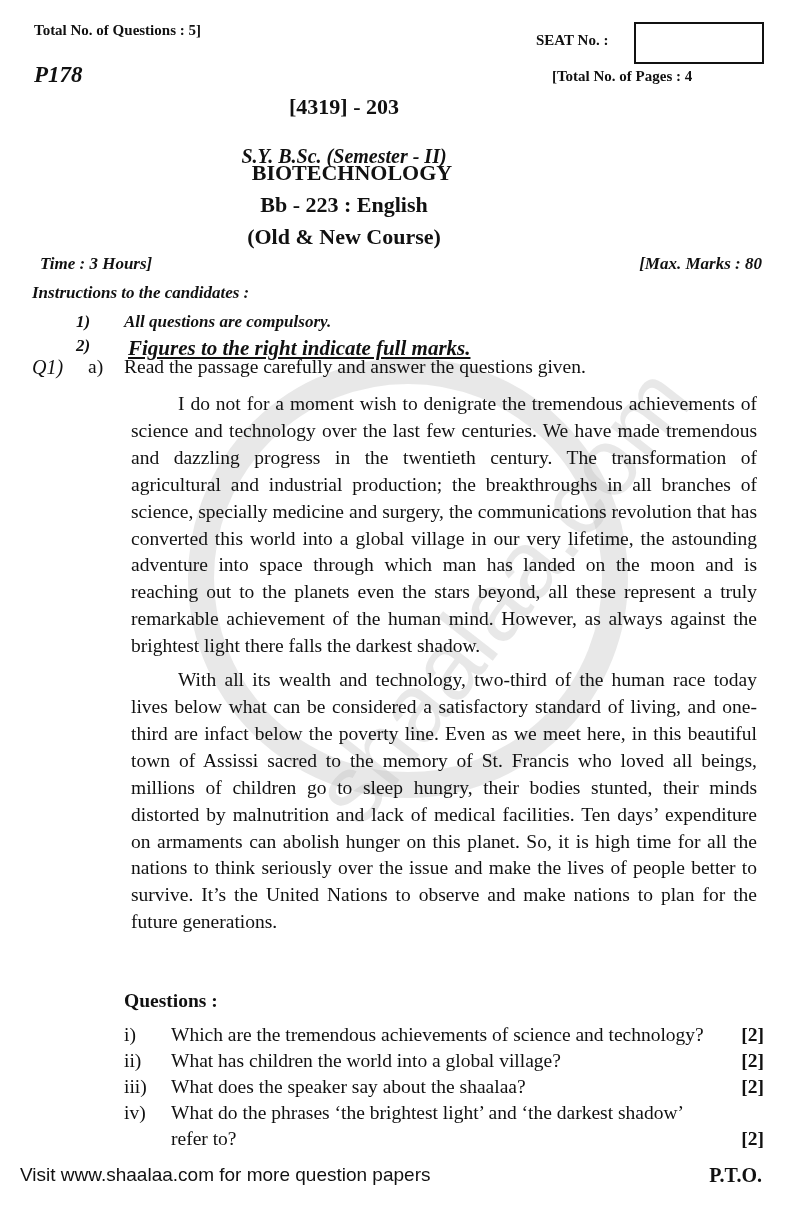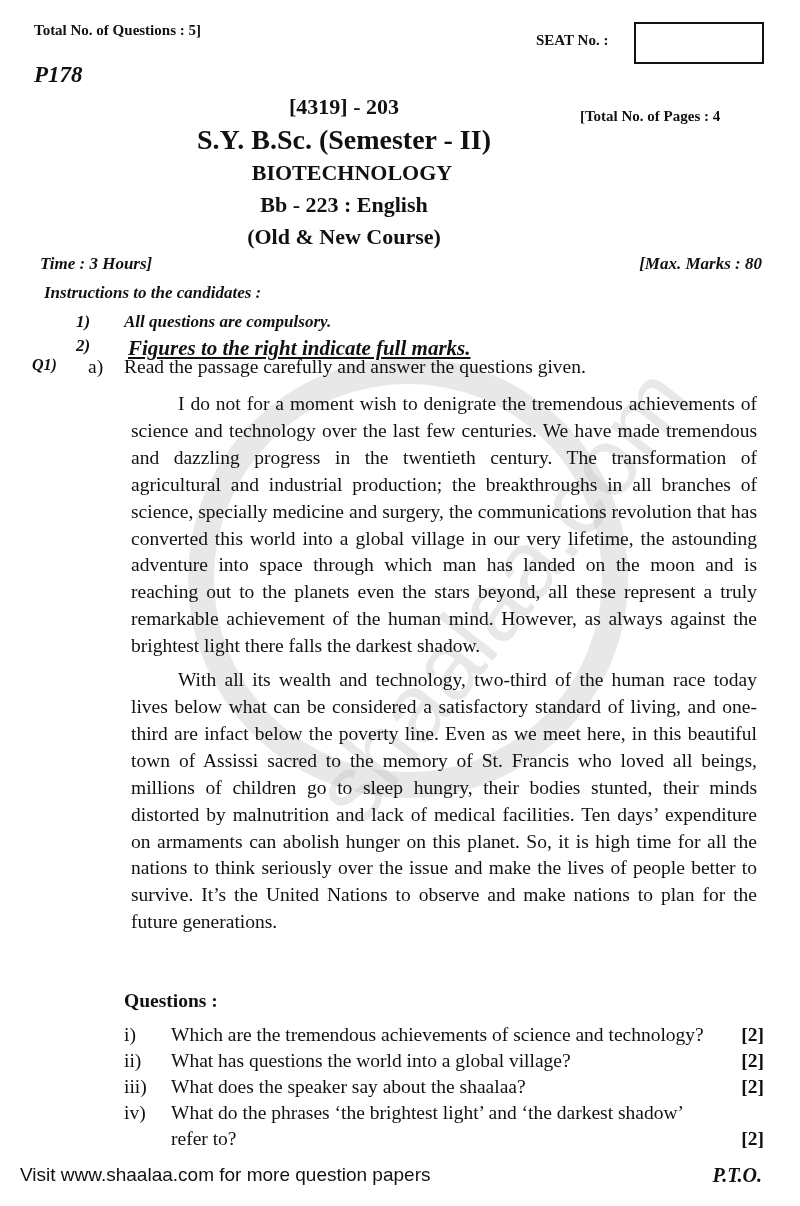--- a/index.html
+++ b/index.html
@@ -11,67 +11,67 @@
   .italic{font-style:italic;}
   .body-text{font-size:19.5px;line-height:26.9px;text-align:justify;}
   .passage p{margin:7px;text-indent:47px;text-align:justify;font-family:Liberation Serif, serif;}
   .qrow{position:absolute;left:124px;width:640px;font-size:19.5px;}
   .qnum{position:absolute;left:0;}
   .qtext{position:absolute;left:47px;}
   .qmark{position:absolute;right:0;font-weight:bold;}
   .watermark{position:absolute;left:188px;top:358px;width:440px;height:440px;border:26px solid rgba(190,190,190,0.35);border-radius:50%;box-sizing:border-box;}
   .wm-text{position:absolute;left:230px;top:540px;font-family:"Liberation Sans",sans-serif;font-size:96px;color:rgba(190,190,190,0.35);transform:rotate(-52deg);transform-origin:center;}
   .footer-left{position:absolute;left:20px;top:1130px;font-family:"Liberation Sans",sans-serif;font-size:19px;}
-  .footer-right{position:absolute;right:38px;top:1130px;font-style:italic;font-weight:bold;font-size:20px;text-align:right;}
+  .footer-right{position:absolute;right:38px;top:1130px;font-weight:bold;font-size:20px;text-align:right;}
 </style>
 </head>
 <body>
 
 <div class="watermark"></div>
 <div class="wm-text">shaalaa.com</div>
 
 <div class="abs hdr" style="left:34px;top:22px;">Total No. of Questions : 5]</div>
 <div class="abs hdr" style="left:536px;top:32px;">SEAT No. :</div>
 <div class="seatbox"></div>
 <div class="abs" style="left:34px;top:62px;font-weight:bold;font-size:23px;font-style:italic;">P178</div>
-<div class="abs hdr" style="left:580px;top:68px;margin-top:40px;">[Total No. of Pages : 4</div>
+<div class="abs hdr" style="left:552px;top:68px;">[Total No. of Pages : 4</div>
 
 <div class="center" style="top:94px;font-size:22px;">[4319] - 203</div>
-<div class="center" style="top:124px;font-size:28px;">S.Y. B.Sc. (Semester - II)</div>
+<div class="center" style="top:145px;font-size:20px;font-style:italic;">S.Y. B.Sc. (Semester - II)</div>
 <div class="center" style="top:160px;font-size:22px;margin-left:8px;">BIOTECHNOLOGY</div>
 <div class="center" style="top:192px;font-size:22px;">Bb - 223 : English</div>
 <div class="center" style="top:224px;font-size:22px;">(Old &amp; New Course)</div>
 
 <div class="abs italic" style="left:32px;top:254px;font-weight:bold;font-size:17px;margin-left:8px;">Time : 3 Hours]</div>
 <div class="abs italic" style="right:38px;top:254px;font-weight:bold;font-size:17px;">[Max. Marks : 80</div>
-<div class="abs italic" style="left:44px;top:283px;font-weight:bold;font-size:17px;">Instructions to the candidates :</div>
+<div class="abs italic" style="left:32px;top:283px;font-weight:bold;font-size:17px;">Instructions to the candidates :</div>
 <div class="abs italic" style="left:76px;top:312px;font-weight:bold;font-size:17px;">1)</div>
 <div class="abs italic" style="left:124px;top:312px;font-weight:bold;font-size:17px;">All questions are compulsory.</div>
 <div class="abs italic" style="left:76px;top:336px;font-weight:bold;font-size:17px;">2)</div>
 <div class="abs italic" style="left:128px;top:336px;font-weight:bold;font-size:21px;text-decoration:underline;">Figures to the right indicate full marks.</div>
 
-<div class="abs italic" style="left:32px;top:356px;font-weight:bold;font-size:16px;">Q1)</div>
+<div class="abs italic" style="left:32px;top:356px;font-weight:normal;font-size:20px;">Q1)</div>
 <div class="abs" style="left:88px;top:356px;font-size:19.5px;">a)</div>
 <div class="abs" style="left:124px;top:356px;font-size:19.5px;">Read the passage carefully and answer the questions given.</div>
 
 <div class="abs body-text passage" style="left:124px;top:384px;width:640px;">
   <p>I do not for a moment wish to denigrate the tremendous achievements of science and technology over the last few centuries. We have made tremendous and dazzling progress in the twentieth century. The transformation of agricultural and industrial production; the breakthroughs in all branches of science, specially medicine and surgery, the communications revolution that has converted this world into a global village in our very lifetime, the astounding adventure into space through which man has landed on the moon and is reaching out to the planets even the stars beyond, all these represent a truly remarkable achievement of the human mind. However, as always against the brightest light there falls the darkest shadow.</p>
   <p>With all its wealth and technology, two-third of the human race today lives below what can be considered a satisfactory standard of living, and one-third are infact below the poverty line. Even as we meet here, in this beautiful town of Assissi sacred to the memory of St. Francis who loved all beings, millions of children go to sleep hungry, their bodies stunted, their minds distorted by malnutrition and lack of medical facilities. Ten days’ expenditure on armaments can abolish hunger on this planet. So, it is high time for all the nations to think seriously over the issue and make the lives of people better to survive. It’s the United Nations to observe and make nations to plan for the future generations.</p>
 </div>
 
 <div class="abs" style="left:124px;top:990px;font-weight:bold;font-size:19.5px;">Questions :</div>
 
 <div class="qrow" style="top:1024px;">
   <span class="qnum">i)</span>
   <span class="qtext">Which are the tremendous achievements of science and technology?</span>
   <span class="qmark">[2]</span>
 </div>
 <div class="qrow" style="top:1050px;">
   <span class="qnum">ii)</span>
-  <span class="qtext">What has questions the world into a global village?</span>
+  <span class="qtext">What has children the world into a global village?</span>
   <span class="qmark">[2]</span>
 </div>
 <div class="qrow" style="top:1076px;">
   <span class="qnum">iii)</span>
   <span class="qtext">What does the speaker say about the shaalaa?</span>
   <span class="qmark">[2]</span>
 </div>
 <div class="qrow" style="top:1102px;">
   <span class="qnum">iv)</span>
   <span class="qtext">What do the phrases ‘the brightest light’ and ‘the darkest shadow’</span>

